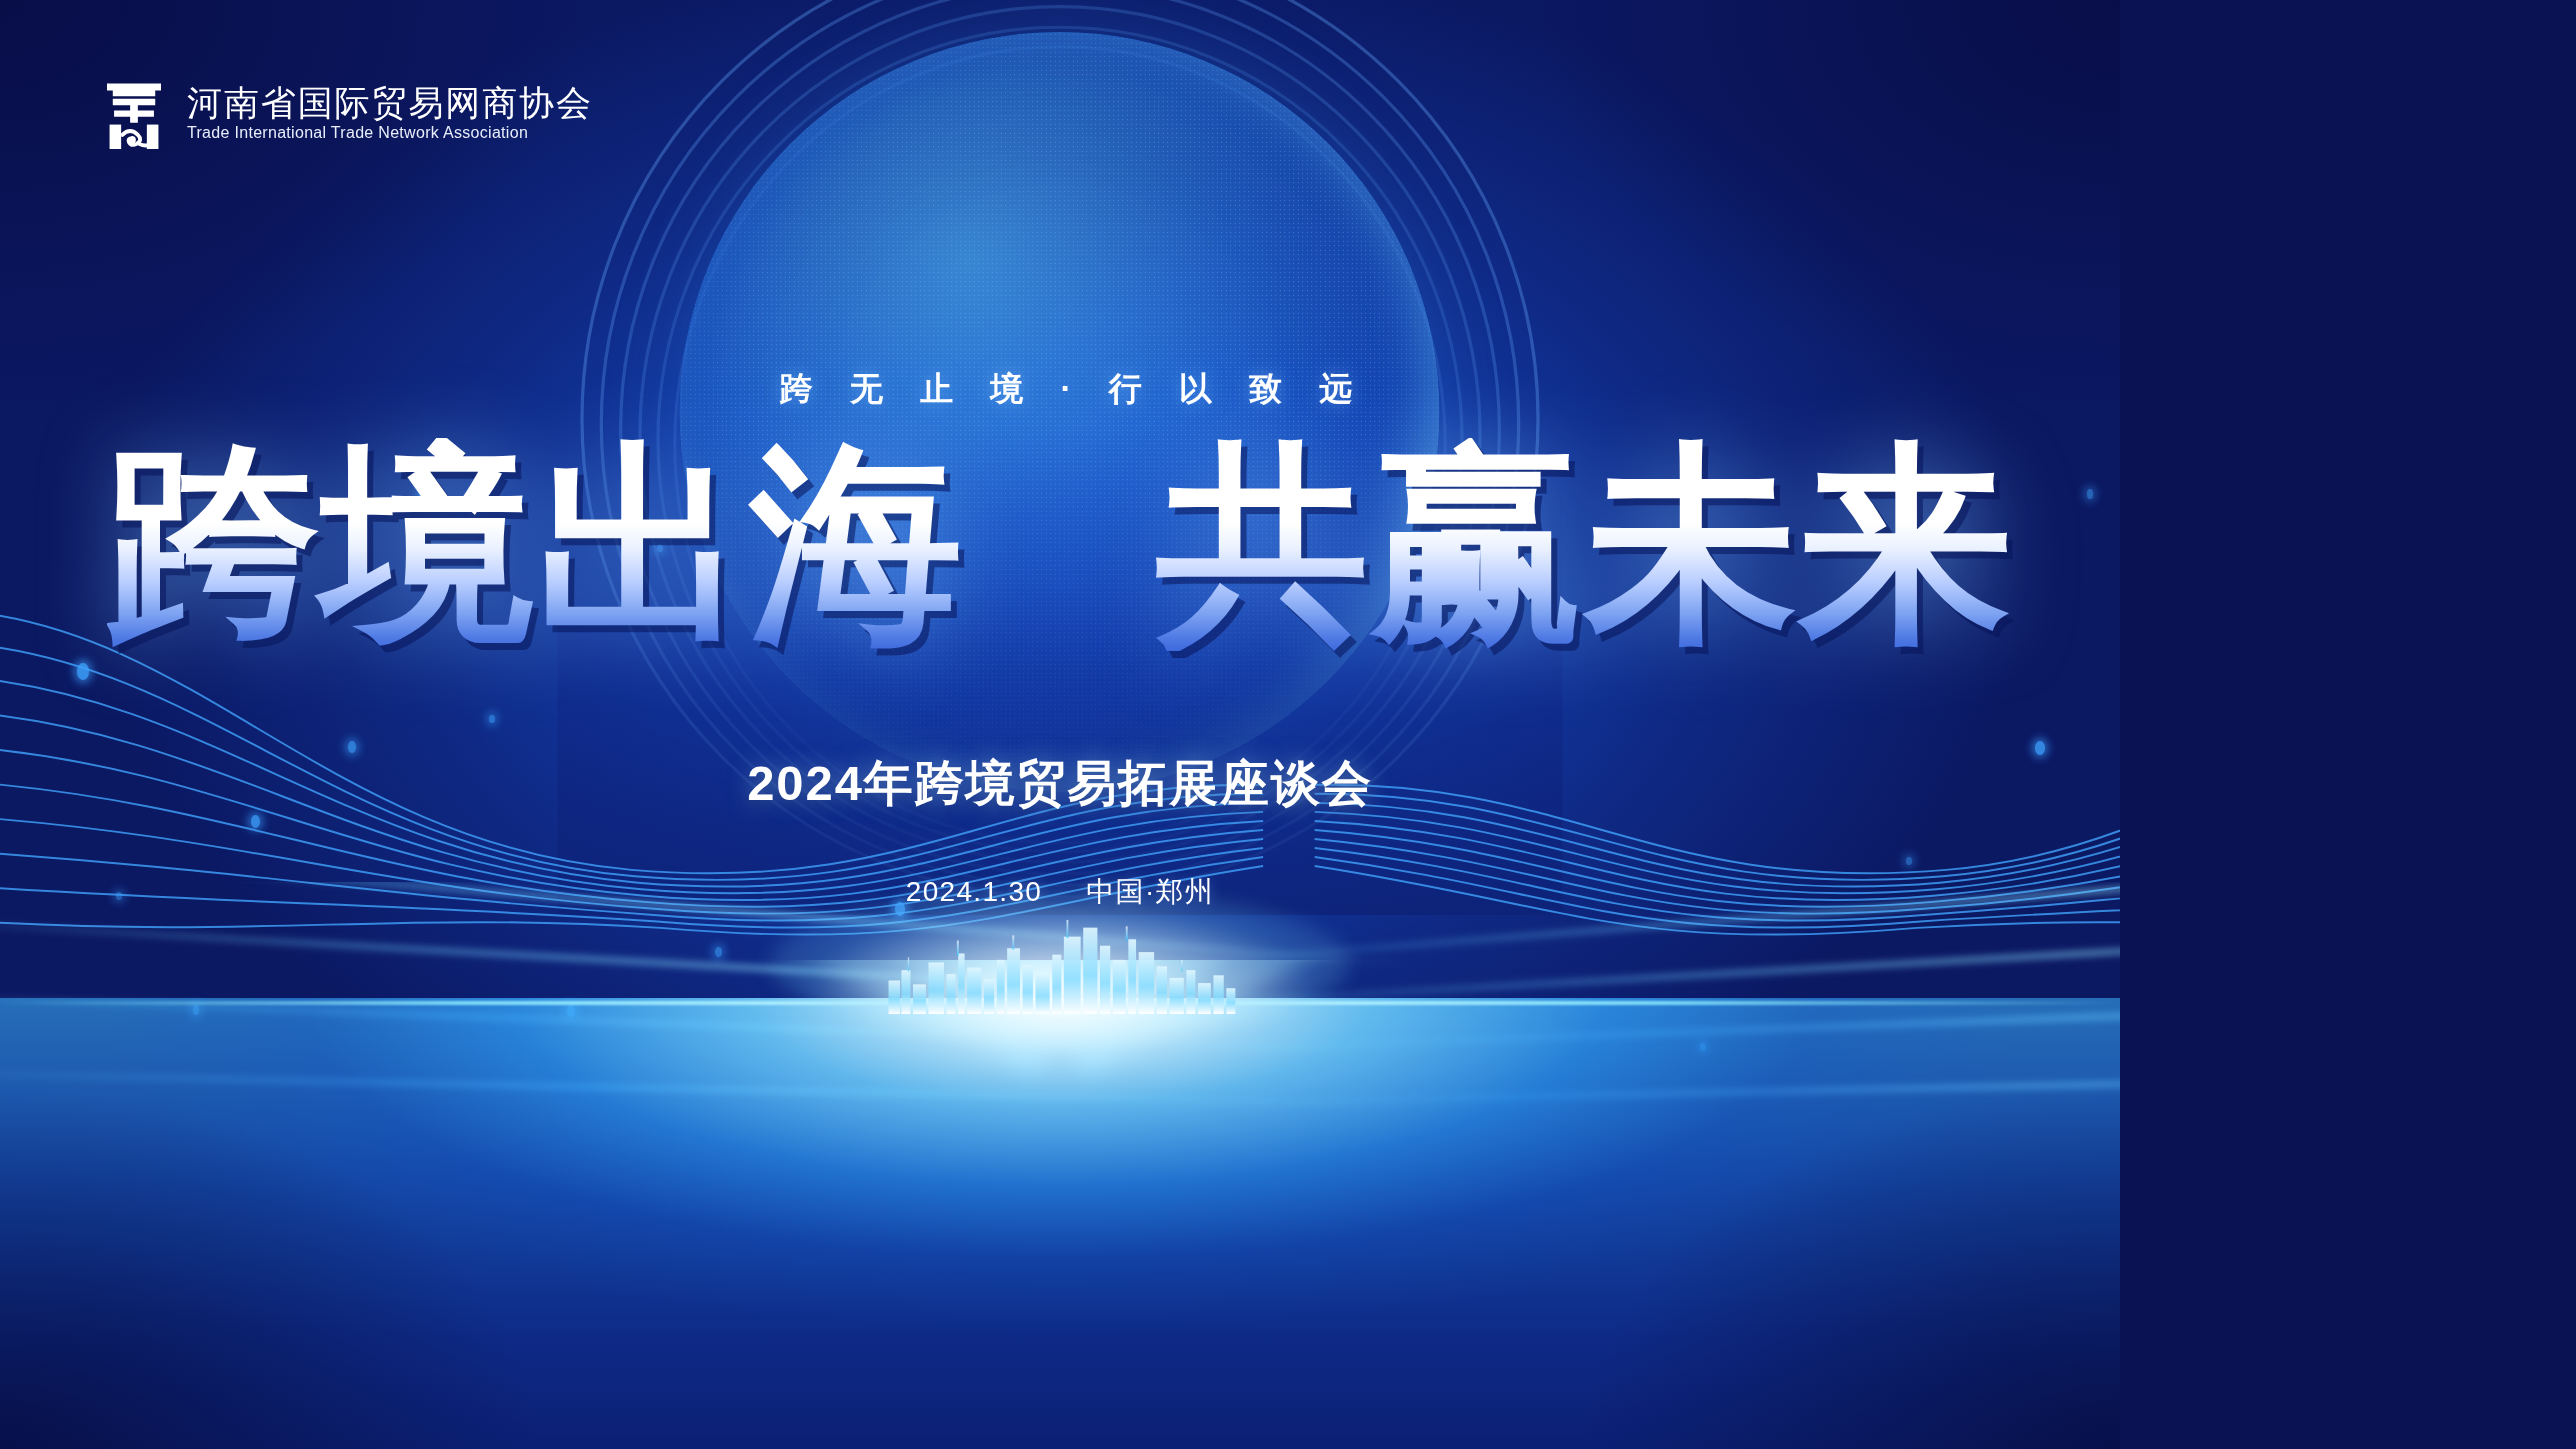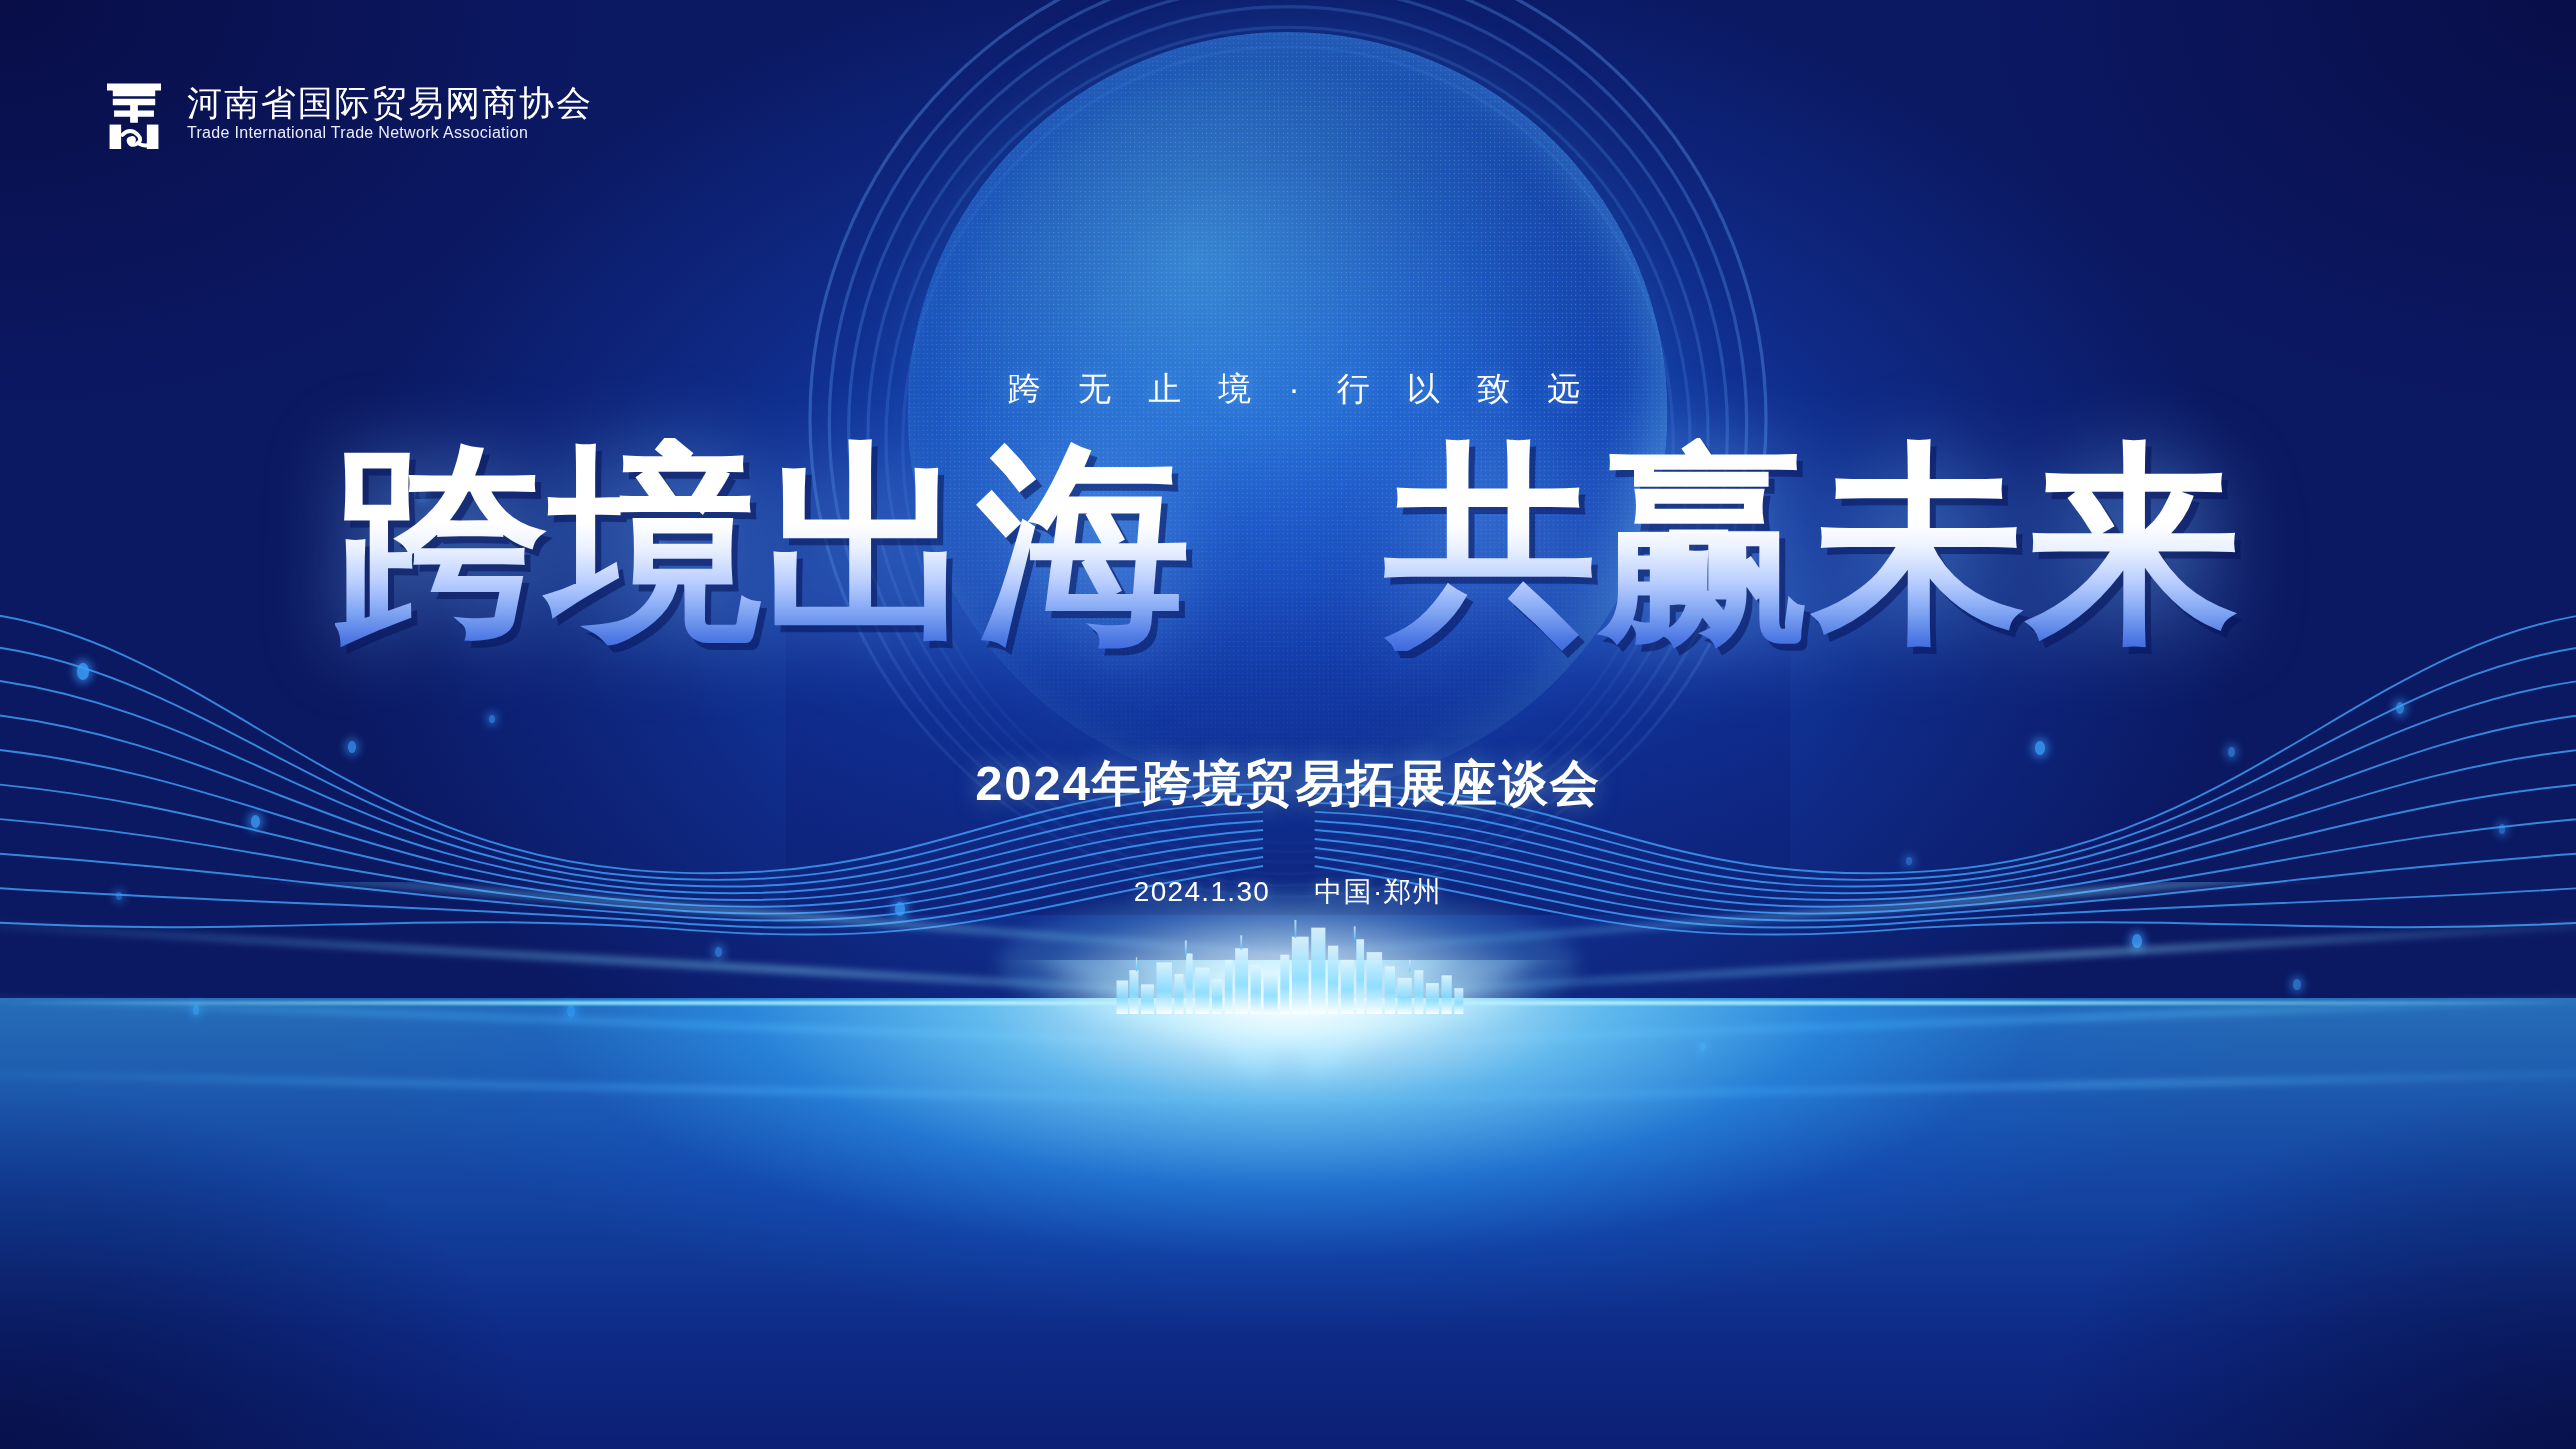--- a/index.html
+++ b/index.html
@@ -1,18 +1,18 @@
 <!DOCTYPE html>
 <html style="font-size:10.3px"><head>
 <meta charset="utf-8">
 <style>
   html,body{margin:0;padding:0;background:#0a1254;}
   *{box-sizing:border-box;}
   #stage{
-    position:relative;width:2576px;height:1449px;overflow:hidden;
+    position:relative;width:2120px;height:1449px;overflow:hidden;
     font-family:"Liberation Sans","DejaVu Sans",sans-serif;
     background:#a21caf;
   }
   .layer{position:absolute;inset:0;}
 
   
   .bg-base{
     background:
       radial-gradient(ellipse 966px 644px at 50% 40%, #1b52cf 0%, #1340b0 35%, #0f2a86 65%, #0b1862 100%),
       linear-gradient(180deg,#0b1560 0%,#102a8e 30%,#1342b4 55%,#0e2a84 75%,#0a1a62 100%);
@@ -99,21 +99,21 @@
   .logo{position:absolute;left:103px;top:77px;display:flex;align-items:center;gap:22px;}
   .logo-mark{width:62px;height:72px;flex:0 0 auto;}
   .logo-texts{display:flex;flex-direction:column;gap:5.2px;}
   .logo-cn{font-size:35px;color:#fff;letter-spacing:1.9px;line-height:1;white-space:nowrap;font-weight:400;}
   .logo-en{font-size:16px;color:#e9eefc;letter-spacing:0.3px;line-height:1;white-space:nowrap;}
 
   
   .content{position:absolute;left:0;right:0;top:0;text-align:center;}
   .tagline{
     position:absolute;left:0;right:0;top:367px;
-    font-size:33px;color:#ffffff;letter-spacing:14px;text-indent:14px;font-weight:400;
+    font-size:33px;color:#ffffff;letter-spacing:14px;text-indent:14px;font-weight:700;
     text-shadow:0 0 16.7px rgba(120,190,255,.55);
     padding-left:12px;
   }
   .headline{
     position:absolute;left:0;right:0;top:438px;
     font-size:213px;font-weight:700;line-height:1;letter-spacing:1.3px;white-space:nowrap;
   }
   .hl-word{
     display:inline-block;
     background:linear-gradient(180deg,#ffffff 0%,#ffffff 40%,#eaf1ff 52%,#b8cdff 68%,#7fa4f2 82%,#4f7ae4 94%,#3e69dd 100%);

